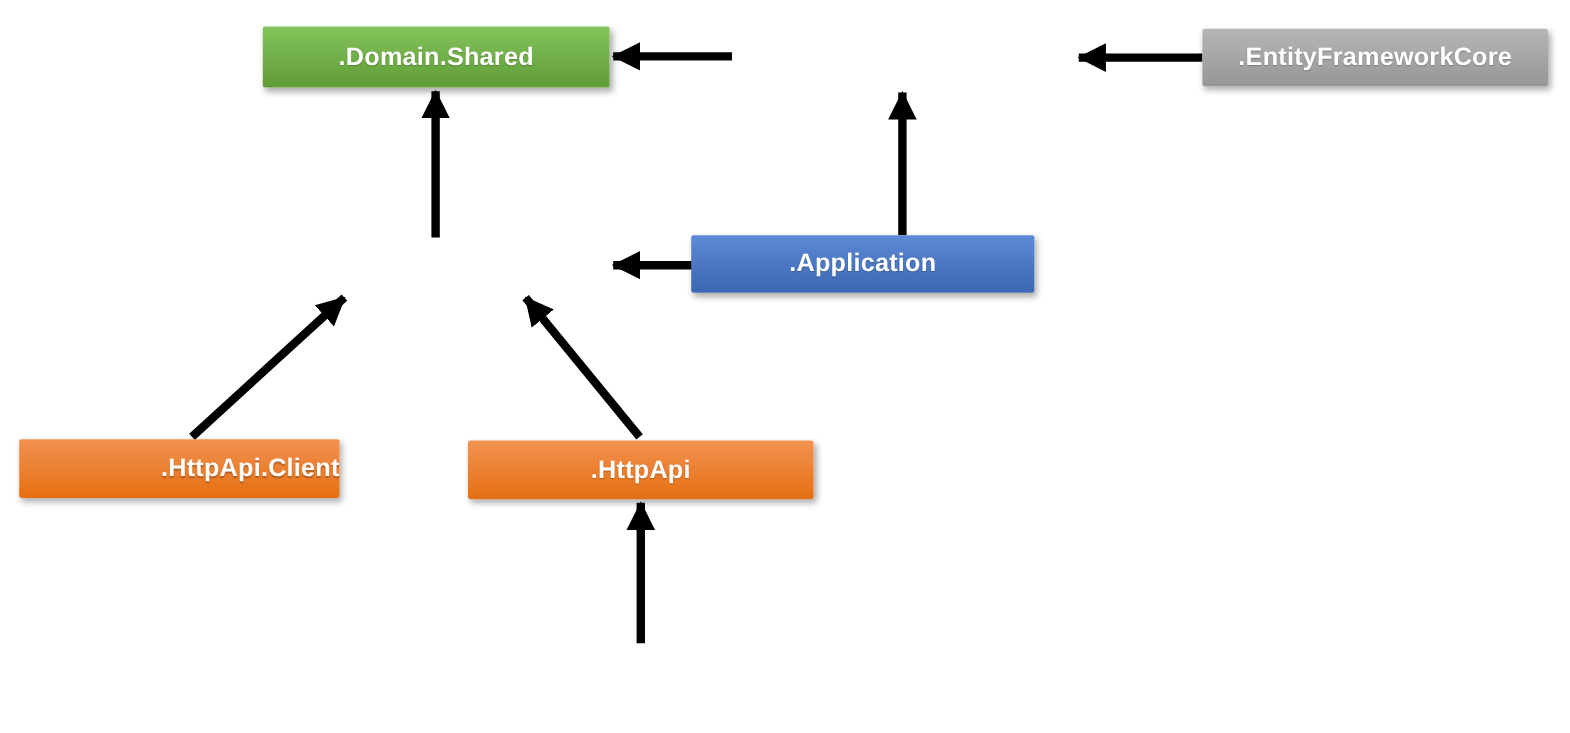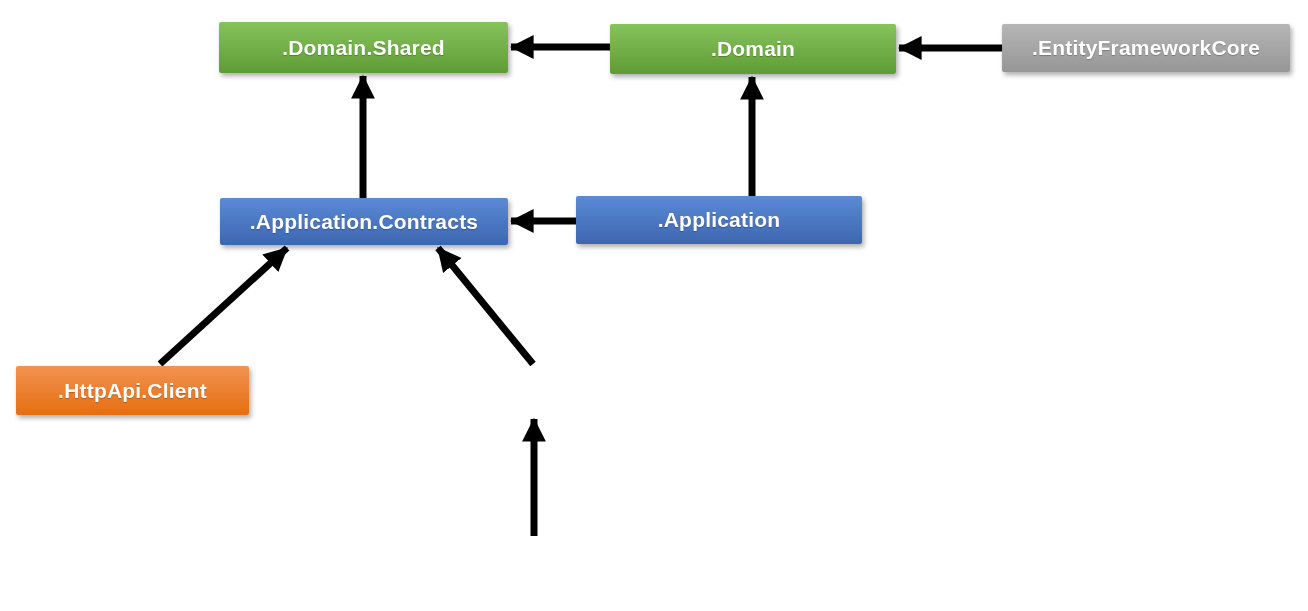--- a/index.html
+++ b/index.html
@@ -65,29 +65,26 @@
         <line x1="610" y1="221" x2="511" y2="221" stroke="#000000" stroke-width="7" marker-end="url(#arrowhead)"></line>
         <line x1="160" y1="364" x2="287" y2="248" stroke="#000000" stroke-width="7" marker-end="url(#arrowhead)"></line>
         <line x1="533" y1="364" x2="438" y2="248" stroke="#000000" stroke-width="7" marker-end="url(#arrowhead)"></line>
         <line x1="534" y1="536" x2="534" y2="419" stroke="#000000" stroke-width="7" marker-end="url(#arrowhead)"></line>
       </g>
   </svg>
 
   <div class="node light-text" style="left: 219px; top: 22px; width: 289px; height: 51px; background: linear-gradient(rgb(133, 195, 91) 0%, rgb(95, 156, 54) 100%);">
     <span class="node-label">.Domain.Shared</span>
   </div>
-  <div class="node light-text" style="left: 610px; top: 24px; width: 286px; height: 50px; background: linear-gradient(rgb(133, 195, 91) 0%, rgb(95, 156, 54) 100%);">
-    <span class="node-label">.Domain</span>
-  </div>
   <div class="node light-text" style="left: 1002px; top: 24px; width: 288px; height: 48px; background: linear-gradient(rgb(182, 182, 182) 0%, rgb(150, 150, 150) 100%);">
     <span class="node-label">.EntityFrameworkCore</span>
-  </div>
-  <div class="node light-text" style="left: 220px; top: 198px; width: 288px; height: 47px; background: linear-gradient(rgb(92, 138, 214) 0%, rgb(60, 102, 176) 100%);">
-    <span class="node-label">.Application.Contracts</span>
   </div>
   <div class="node light-text" style="left: 576px; top: 196px; width: 286px; height: 48px; background: linear-gradient(rgb(92, 138, 214) 0%, rgb(60, 102, 176) 100%);">
     <span class="node-label">.Application</span>
   </div>
-  <div class="node light-text" style="left: 16px; top: 366px; width: 233px; height: 49px; background: linear-gradient(rgb(242, 146, 82) 0%, rgb(229, 111, 16) 100%);">
+  <div class="node light-text" style="left: 16px; top: 366px; width: 267px; height: 49px; background: linear-gradient(rgb(242, 146, 82) 0%, rgb(229, 111, 16) 100%); justify-content: flex-end;">
     <span class="node-label">.HttpApi.Client</span>
+  </div>
+  <div class="node light-text" style="left: 390px; top: 367px; width: 288px; height: 49px; background: linear-gradient(rgb(242, 146, 82) 0%, rgb(229, 111, 16) 100%);">
+    <span class="node-label">.HttpApi</span>
   </div>
 
 </div>
 
 </body></html>

